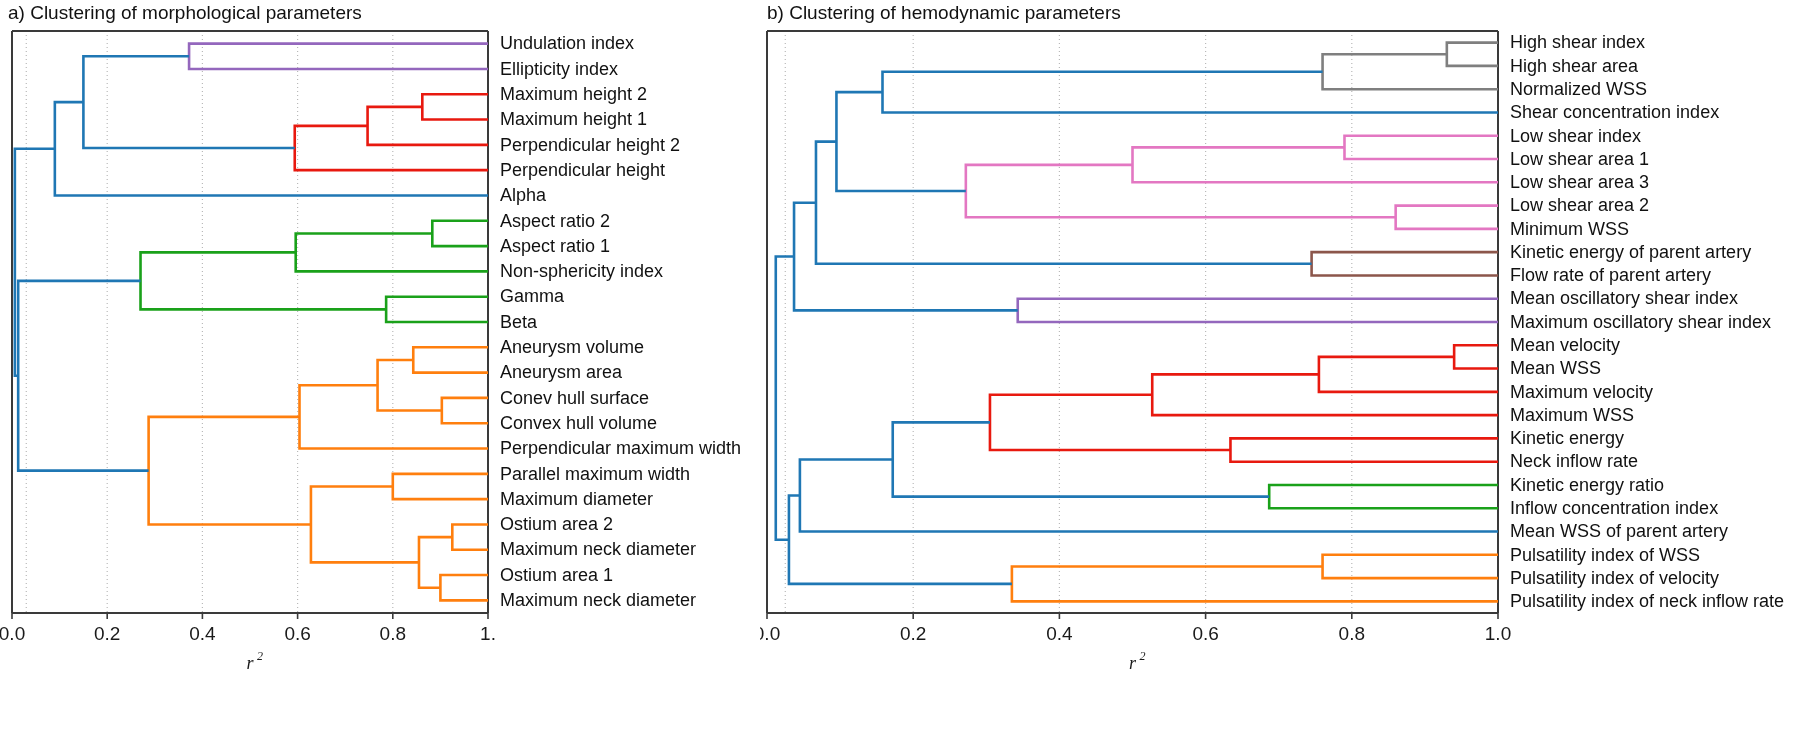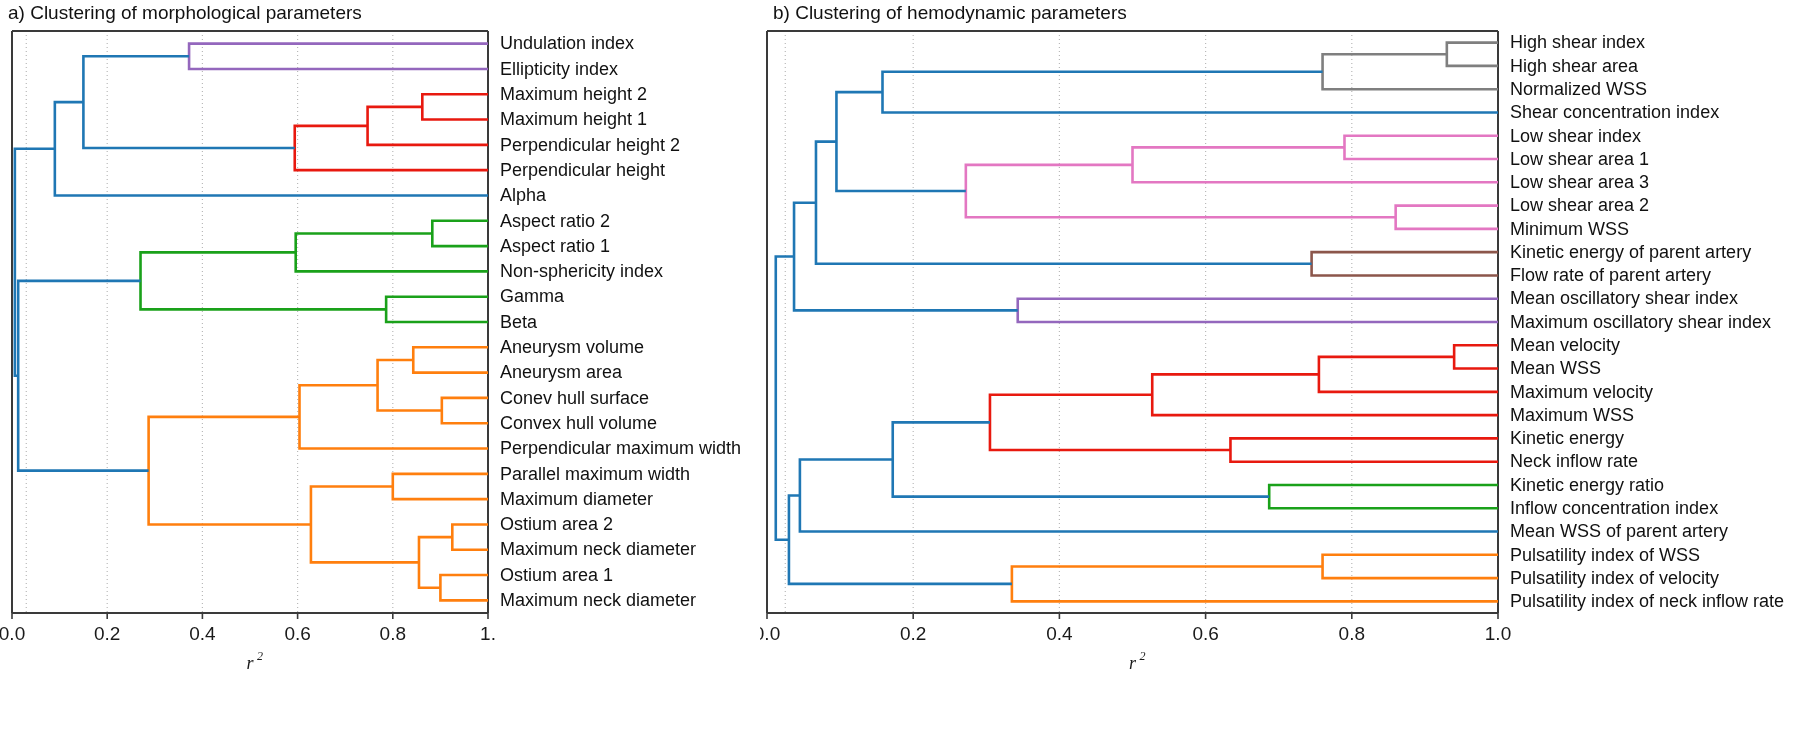--- a/index.html
+++ b/index.html
@@ -29,21 +29,21 @@
 
   .panel-title {
     position: absolute;
     top: 2px;
     font-size: 19px;
     line-height: 22px;
     color: #111111;
     white-space: nowrap;
   }
   #panel-a .panel-title { left: 8px; }
-  #panel-b .panel-title { left: 13px; }
+  #panel-b .panel-title { left: 7px; }
 
   .plot-svg {
     position: absolute;
     left: 0;
     top: 0;
   }
   .tick-label {
     font-size: 19px;
     fill: #1a1a1a;
     font-family: "Liberation Sans", sans-serif;

